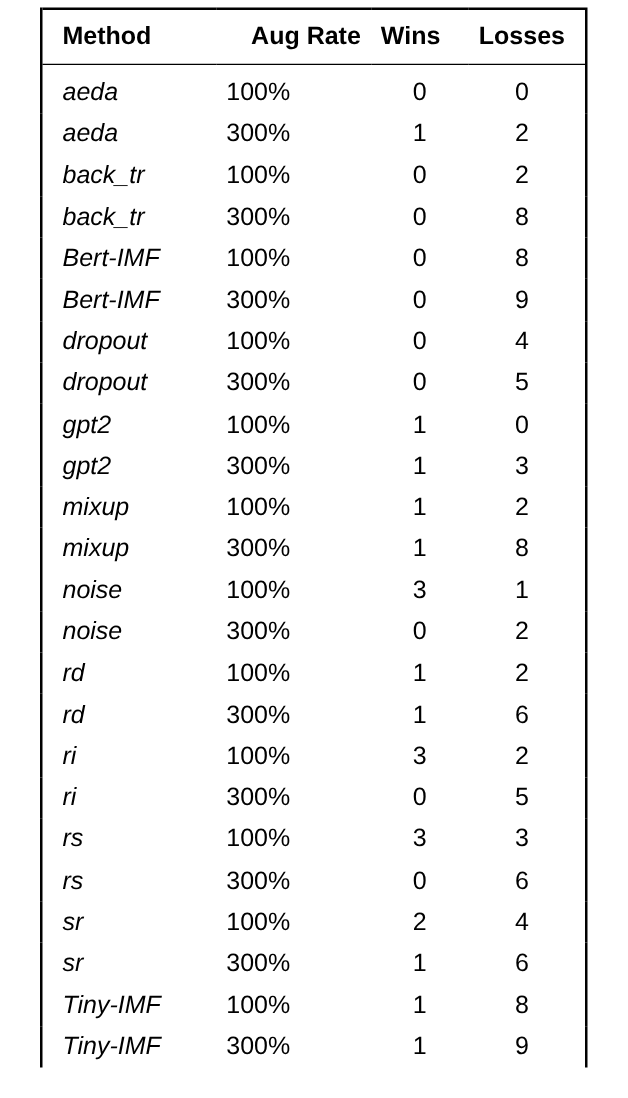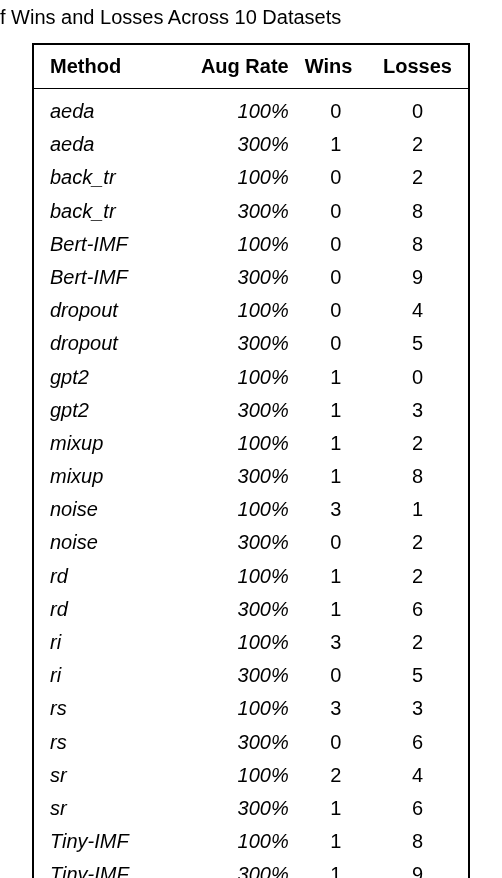--- a/index.html
+++ b/index.html
@@ -44,40 +44,39 @@
     thead th.col-wins { width: 80px; }
     thead th.col-losses { width: 90px; text-align: right; padding-right: 16px; }
 
     tbody td {
       padding: 2.6px 8px;
       font-weight: 400;
       vertical-align: middle;
       line-height: 1.4;
     }
     tbody td.col-method { padding-left: 16px; text-align: left; font-style: italic; }
-    tbody td.col-aug { text-align: right; font-style: italic; }
+    tbody td.col-aug { text-align: left; }
     tbody td.col-wins { text-align: center; }
     tbody td.col-losses { text-align: center; padding-right: 16px; }
 
     
     .rule-top    { border-top: 2px solid #000; }
     .rule-mid    { border-top: 1.5px solid #000; }
 
     
     .outer-left  { border-left: 2px solid #000; }
     .outer-right { border-right: 2px solid #000; }
 
     
     tbody tr.spacer td { padding-top: 8px; }
   </style>
 </head>
 <body>
 
 <div class="page">
-  <div class="caption">f Wins and Losses Across 10 Datasets</div>
 
   <div class="table-wrap">
     <table>
       <thead>
         <tr class="rule-top">
           <th class="col-method outer-left">Method</th>
           <th class="col-aug">Aug Rate</th>
           <th class="col-wins">Wins</th>
           <th class="col-losses outer-right">Losses</th>
         </tr>

